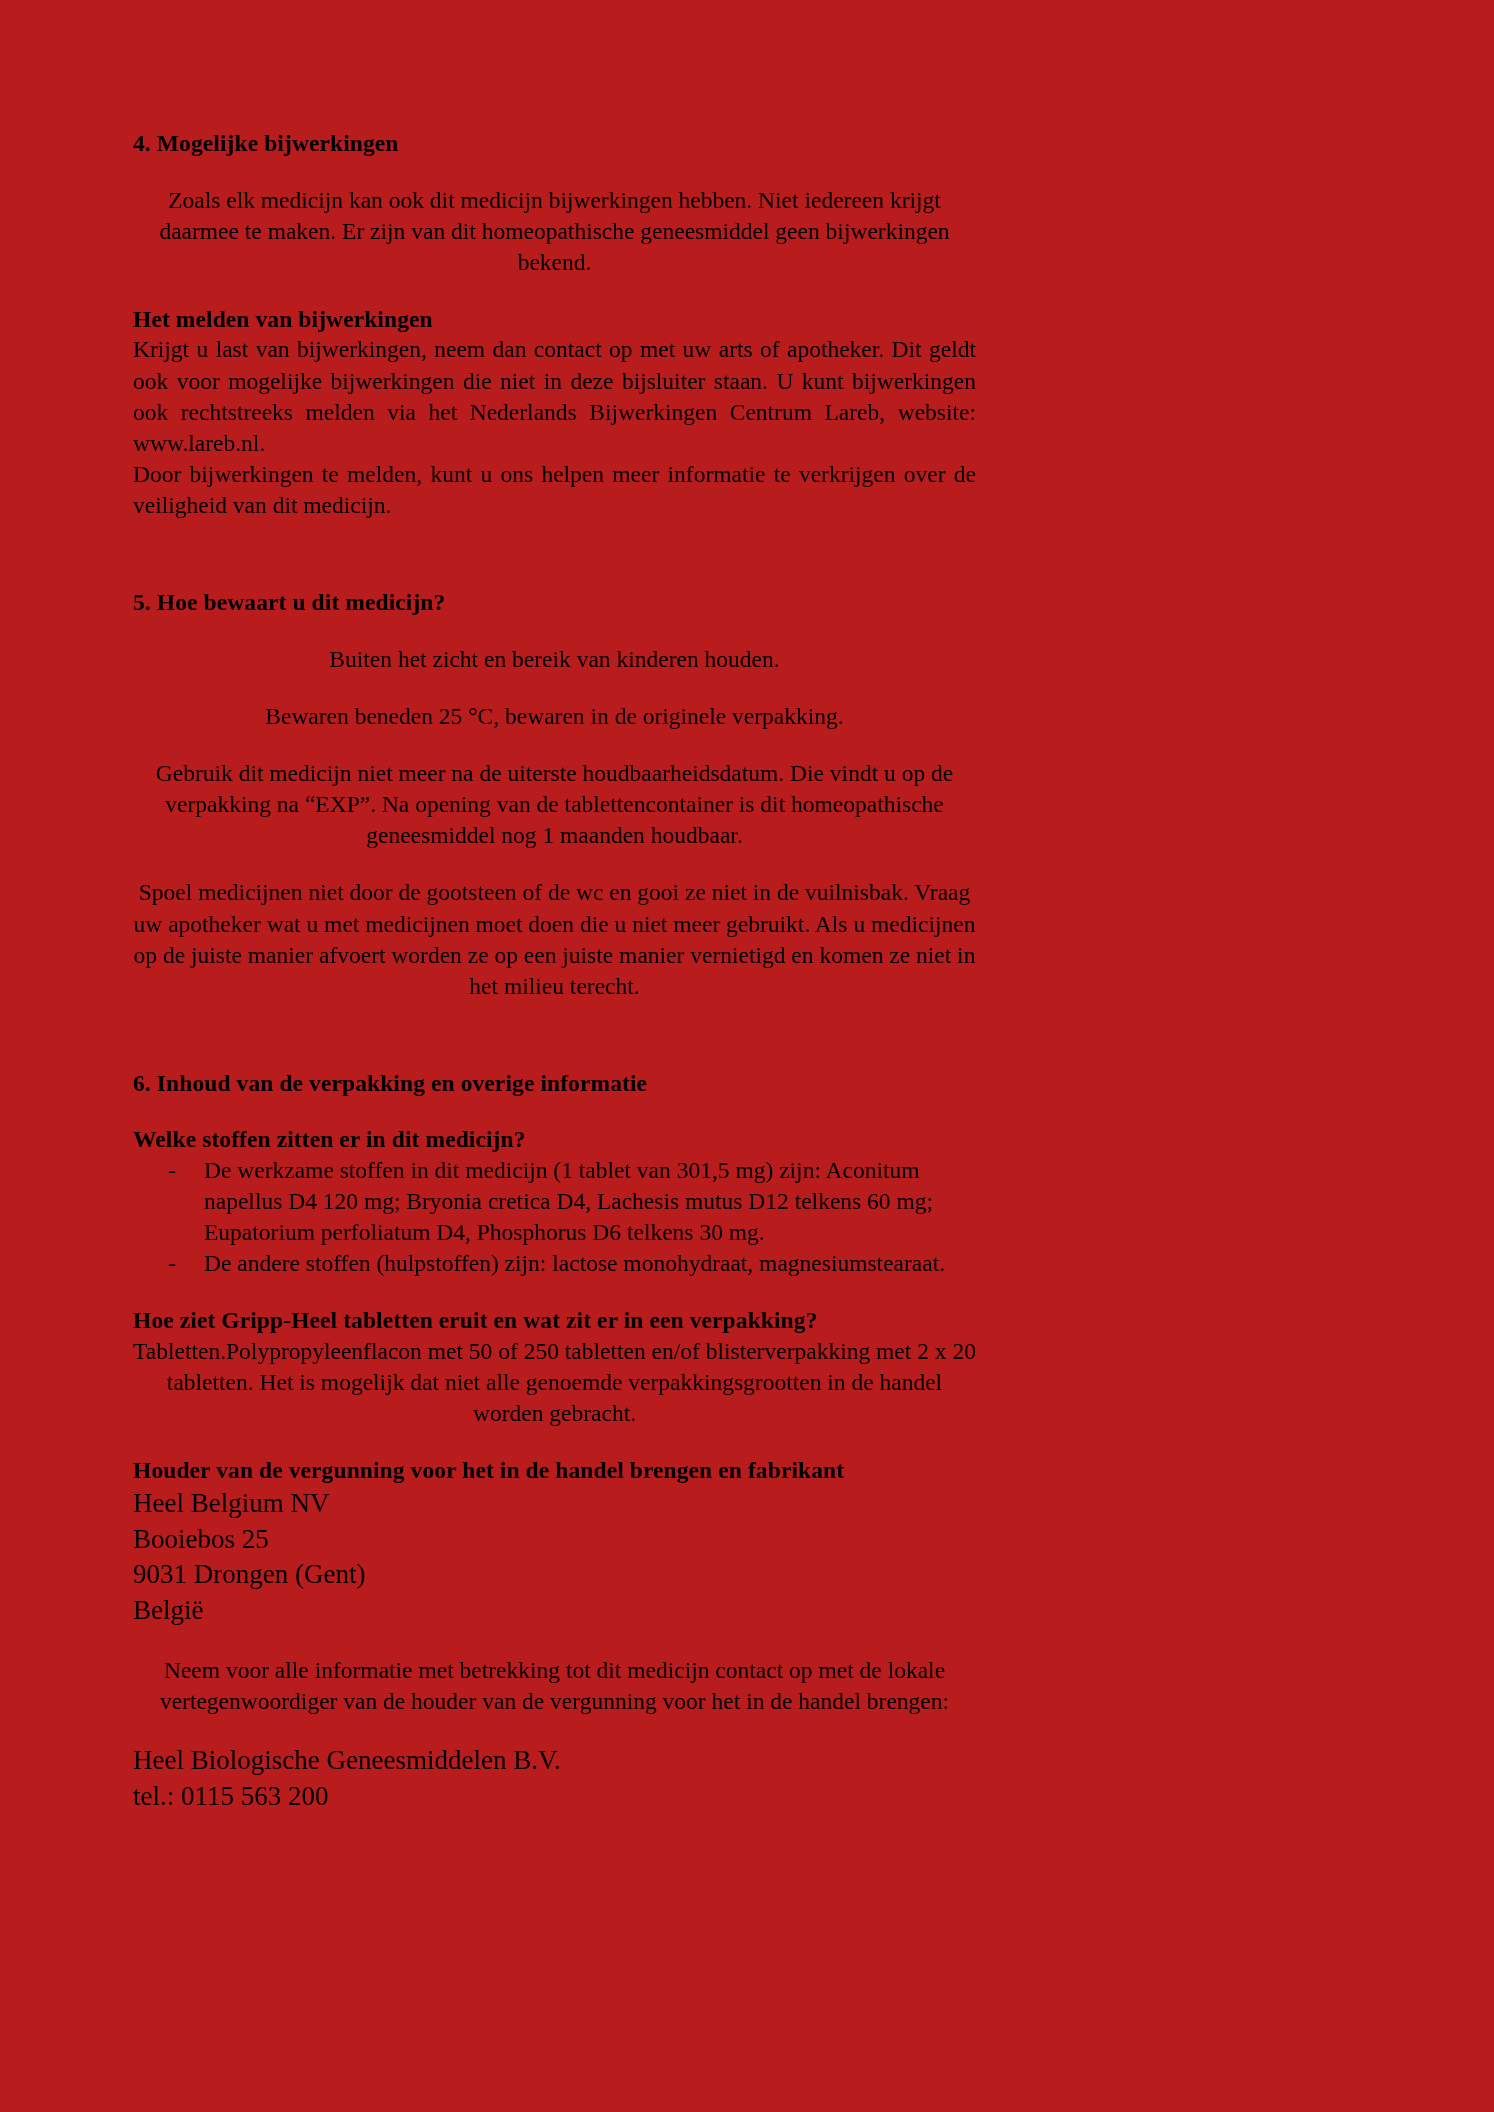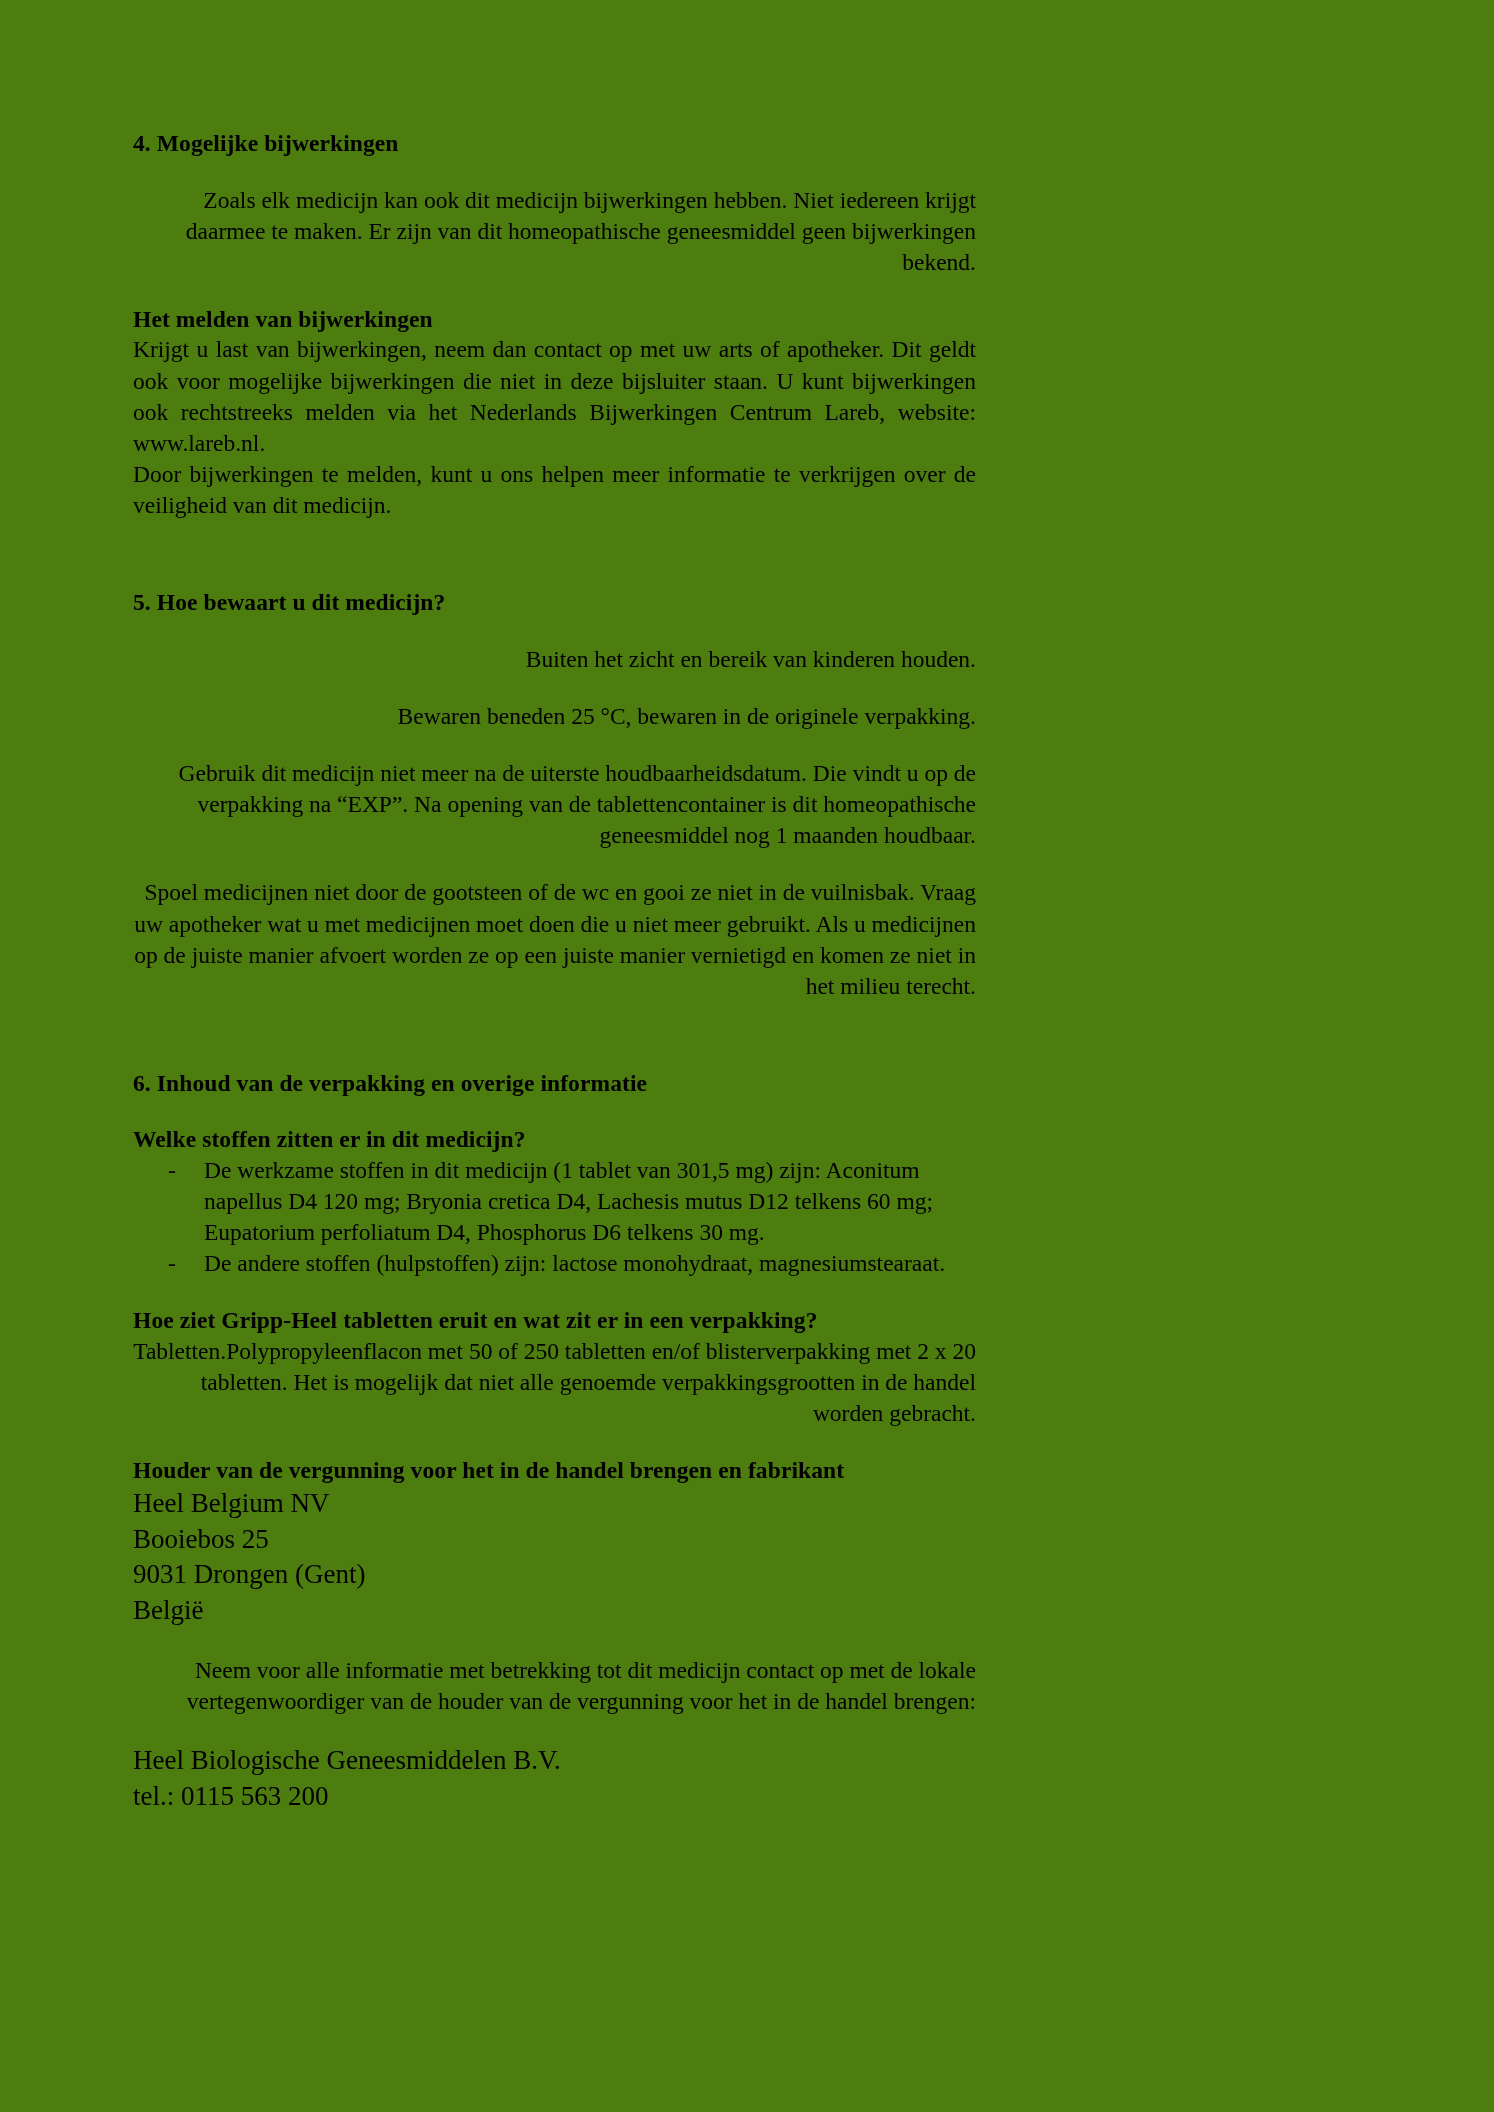--- a/index.html
+++ b/index.html
@@ -8,21 +8,21 @@
     background: #ffffff;
   }
   body {
     font-family: "Liberation Serif", "DejaVu Serif", serif;
     color: #000000;
   }
   .page {
     position: relative;
     width: 1494px;
     height: 2112px;
-    background: #4d7c0f;
+    background: #b91c1c;
     margin: 0 auto;
     overflow: hidden;
   }
   .content {
     position: absolute;
     left: 133px;
     top: 128px;
     width: 843px;
   }
   .h-section {
@@ -37,21 +37,21 @@
     font-weight: bold;
     line-height: 1.30;
     letter-spacing: 0.1px;
     margin: 0;
     font-family: Liberation Serif, serif;
   }
   p.body {
     font-size: 23.5px;
     line-height: 1.325;
     margin: 0;
-    text-align: right;
+    text-align: center;
   }
   p.body.justified {
     text-align: justify;
     text-align-last: left;
   }
   .gap-md { height: 26px; }
   .gap-xxl { height: 66px; }
 
   ul.dash-list {
     list-style: none;

